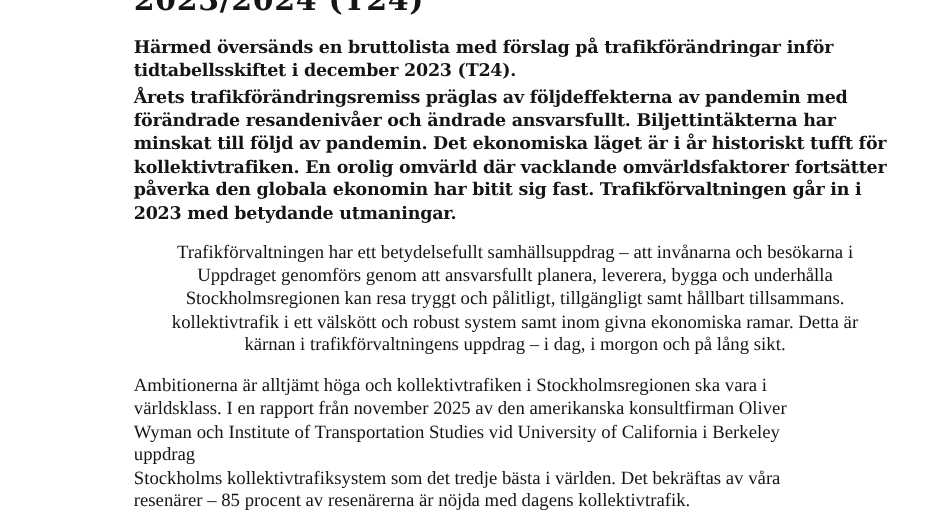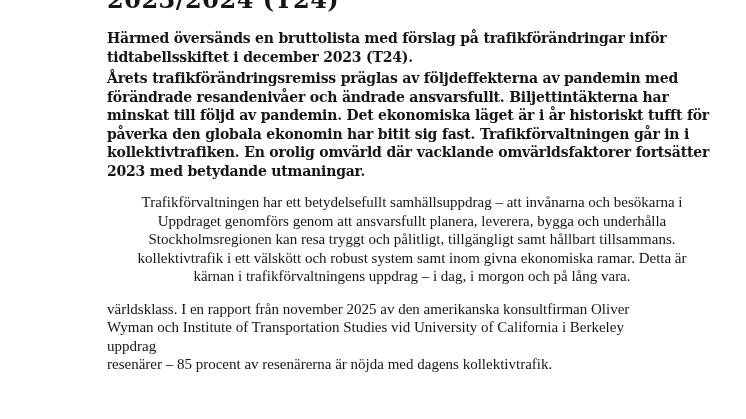--- a/index.html
+++ b/index.html
@@ -60,32 +60,34 @@
     <h1 class="heading">2023/2024 (T24)</h1>
     <div id="doc-body">
         <div class="paragraph lead-bold">
           <div class="line">Härmed översänds en bruttolista med förslag på trafikförändringar inför</div>
           <div class="line">tidtabellsskiftet i december 2023 (T24).</div>
         </div>
         <div class="paragraph lead-bold">
           <div class="line">Årets trafikförändringsremiss präglas av följdeffekterna av pandemin med</div>
           <div class="line">förändrade resandenivåer och ändrade ansvarsfullt. Biljettintäkterna har</div>
           <div class="line">minskat till följd av pandemin. Det ekonomiska läget är i år historiskt tufft för</div>
+          <div class="line">kollektivtrafiken. En orolig omvärld där vacklande omvärldsfaktorer fortsätter</div>
           <div class="line">påverka den globala ekonomin har bitit sig fast. Trafikförvaltningen går in i</div>
-          <div class="line">kollektivtrafiken. En orolig omvärld där vacklande omvärldsfaktorer fortsätter</div>
           <div class="line">2023 med betydande utmaningar.</div>
         </div>
         <div class="paragraph body-text">
           <div class="line">Trafikförvaltningen har ett betydelsefullt samhällsuppdrag – att invånarna och besökarna i</div>
           <div class="line">Uppdraget genomförs genom att ansvarsfullt planera, leverera, bygga och underhålla</div>
           <div class="line">Stockholmsregionen kan resa tryggt och pålitligt, tillgängligt samt hållbart tillsammans.</div>
           <div class="line">kollektivtrafik i ett välskött och robust system samt inom givna ekonomiska ramar. Detta är</div>
-          <div class="line">kärnan i trafikförvaltningens uppdrag – i dag, i morgon och på lång vara.</div>
+          <div class="line">kärnan i trafikförvaltningens uppdrag – i dag, i morgon och på lång sikt.</div>
         </div>
         <div class="paragraph body-text">
+          <div class="line">Ambitionerna är alltjämt höga och kollektivtrafiken i Stockholmsregionen ska vara i</div>
           <div class="line">världsklass. I en rapport från november 2025 av den amerikanska konsultfirman Oliver</div>
           <div class="line">Wyman och Institute of Transportation Studies vid University of California i Berkeley</div>
           <div class="line">uppdrag</div>
+          <div class="line">Stockholms kollektivtrafiksystem som det tredje bästa i världen. Det bekräftas av våra</div>
           <div class="line">resenärer – 85 procent av resenärerna är nöjda med dagens kollektivtrafik.</div>
         </div>
       </div>
   </div>
 </div>
 
 </body></html>

